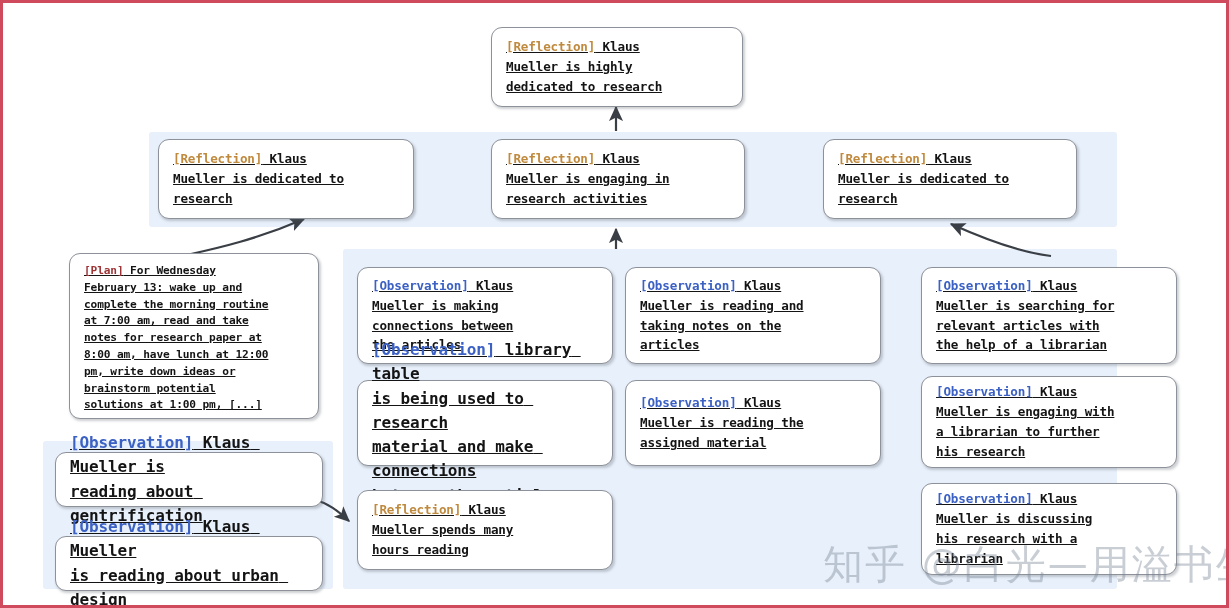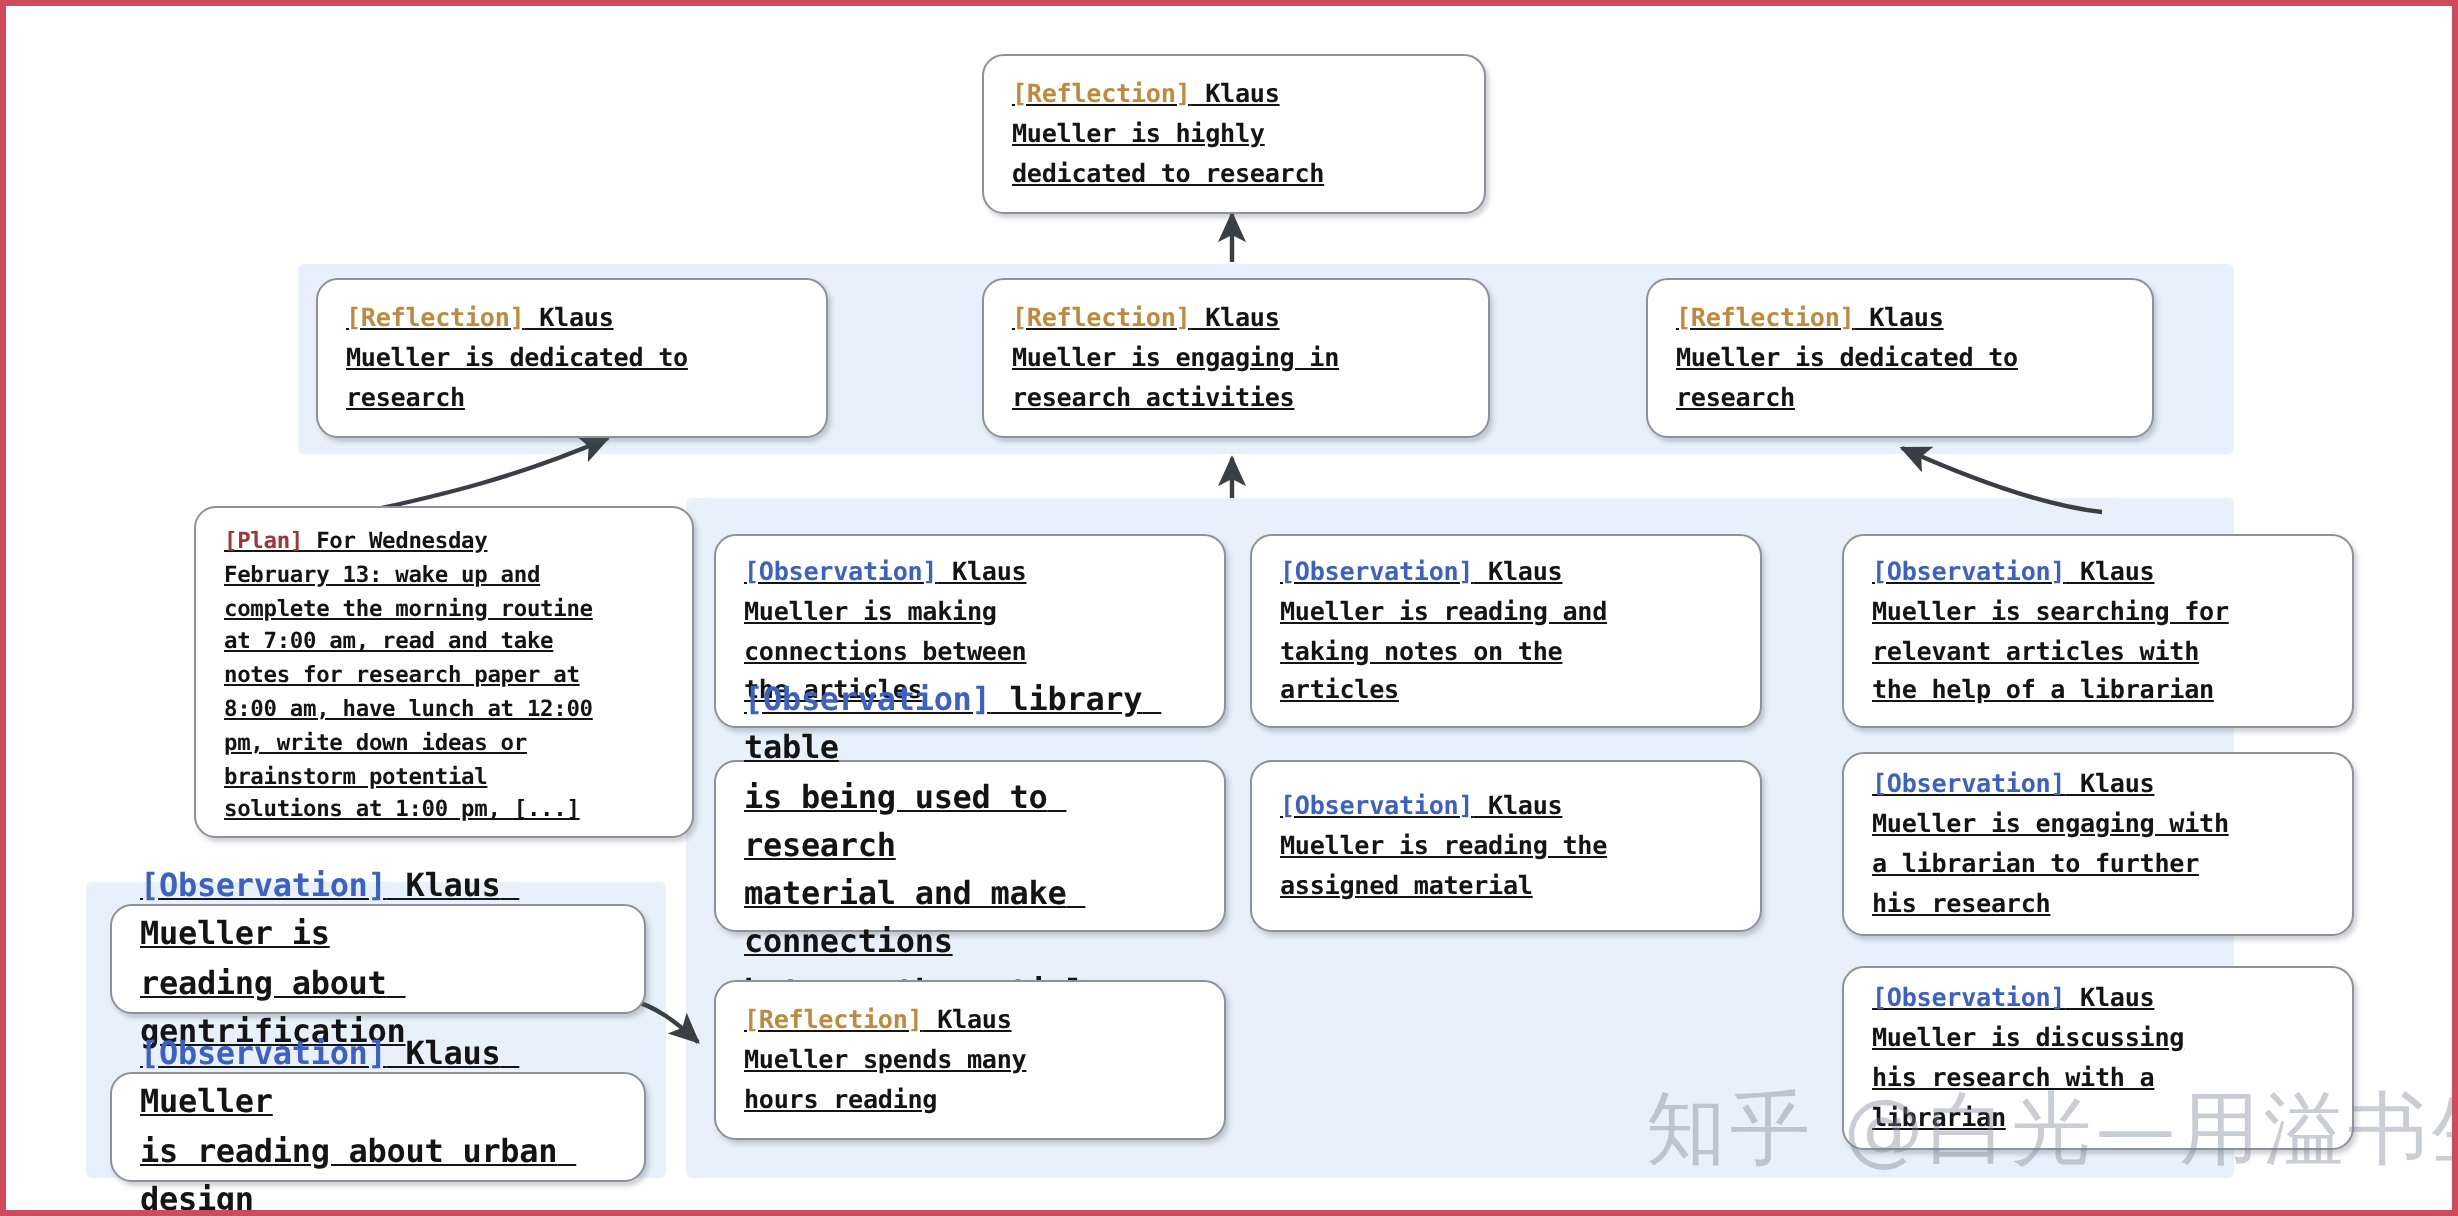--- a/index.html
+++ b/index.html
@@ -101,21 +101,21 @@
 Mueller is engaging in
 research activities</span></div>
   </div>
 
   <div class="node" style="left:820px;top:136px;width:254px;height:80px;">
     <div class="txt"><span class="tag reflection">[Reflection]</span><span> Klaus
 Mueller is dedicated to
 research</span></div>
   </div>
 
-  <div class="node plan" style="left:66px;top:250px;width:250px;height:166px;margin-left:28px;">
+  <div class="node plan" style="left:66px;top:250px;width:250px;height:166px;">
     <div class="txt"><span class="tag plan">[Plan]</span><span> For Wednesday
 February 13: wake up and
 complete the morning routine
 at 7:00 am, read and take
 notes for research paper at
 8:00 am, have lunch at 12:00
 pm, write down ideas or
 brainstorm potential
 solutions at 1:00 pm, [...]</span></div>
   </div>

